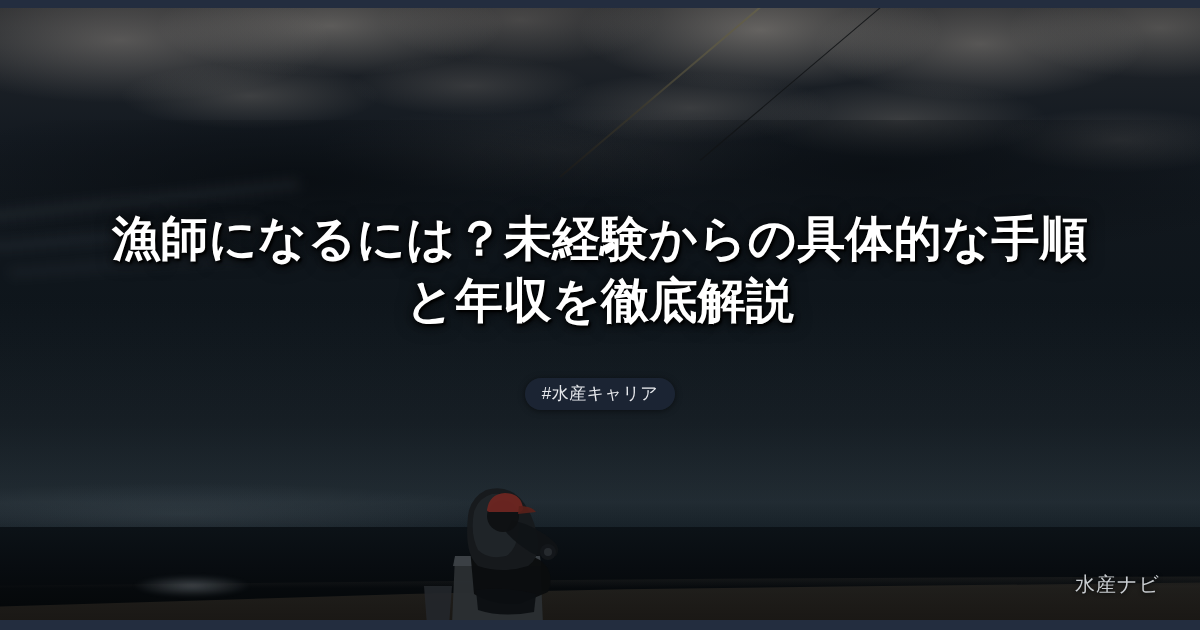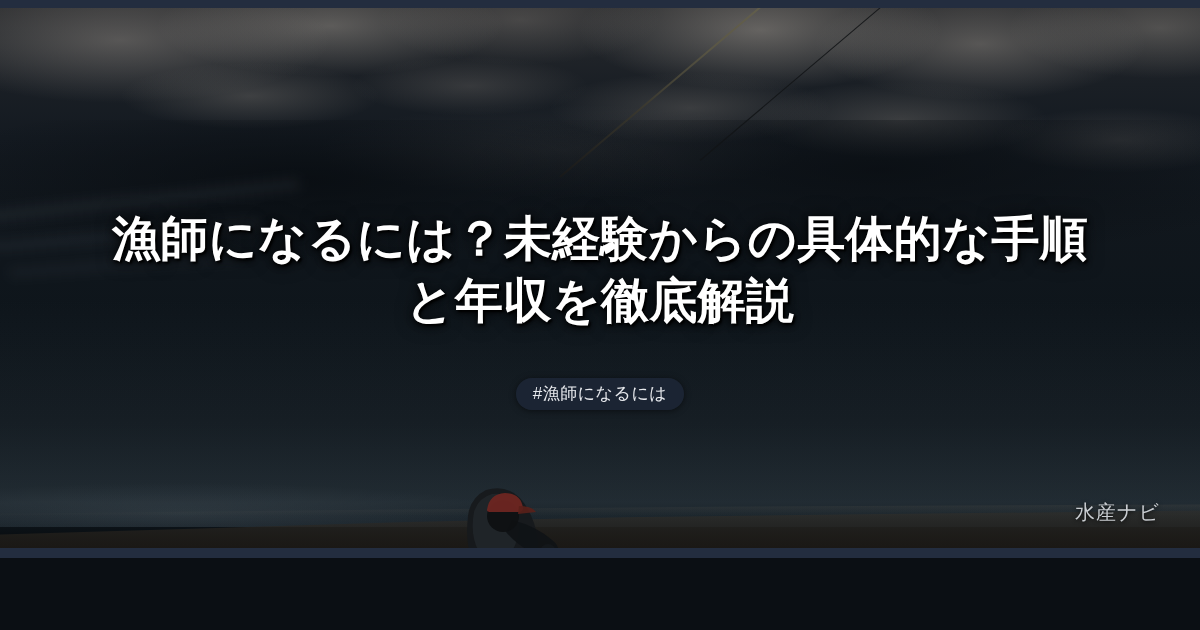--- a/index.html
+++ b/index.html
@@ -1,21 +1,21 @@
 <!DOCTYPE html>
 <html lang="ja"><head>
 <meta charset="utf-8">
 <title>OGP Card</title>
 <style>
   html,body{margin:0;padding:0;background:#0b0f14;}
   *{box-sizing:border-box;}
 
   .card{
     position:relative;
-    width:1200px;height:558px;
+    width:1200px;height:630px;
     overflow:hidden;
     font-family:"Liberation Sans","DejaVu Sans",sans-serif;
     background:#0a0e12;
   }
 
   
   .photo{position:absolute;inset:0;overflow:hidden;}
 
   
   .sky{
@@ -203,21 +203,21 @@
     </div>
 
     <div class="rod"></div>
     <div class="rod-upper"></div>
   </div>
 
   <div class="content">
     <div class="title" style="color: rgb(255, 255, 255); font-size: 48px;">漁師になるには？未経験からの具体的な手順と年収を徹底解説</div>
 
     <div class="badge-row">
-      <span class="badge" style="color: rgb(232, 234, 238); font-size: 17px;">#漁師になるには</span>
+      <span class="badge" style="color: rgb(232, 234, 238); font-size: 17px;">#水産キャリア</span>
     </div>
 
     <div class="watermark" style="color: rgb(201, 205, 209); font-size: 20px;">水産ナビ</div>
   </div>
 
   <div class="bar bar-top" style="background: rgb(35, 45, 63);"></div>
   <div class="bar bar-bottom" style="background: rgb(35, 45, 63);"></div>
 
 </div>
 

